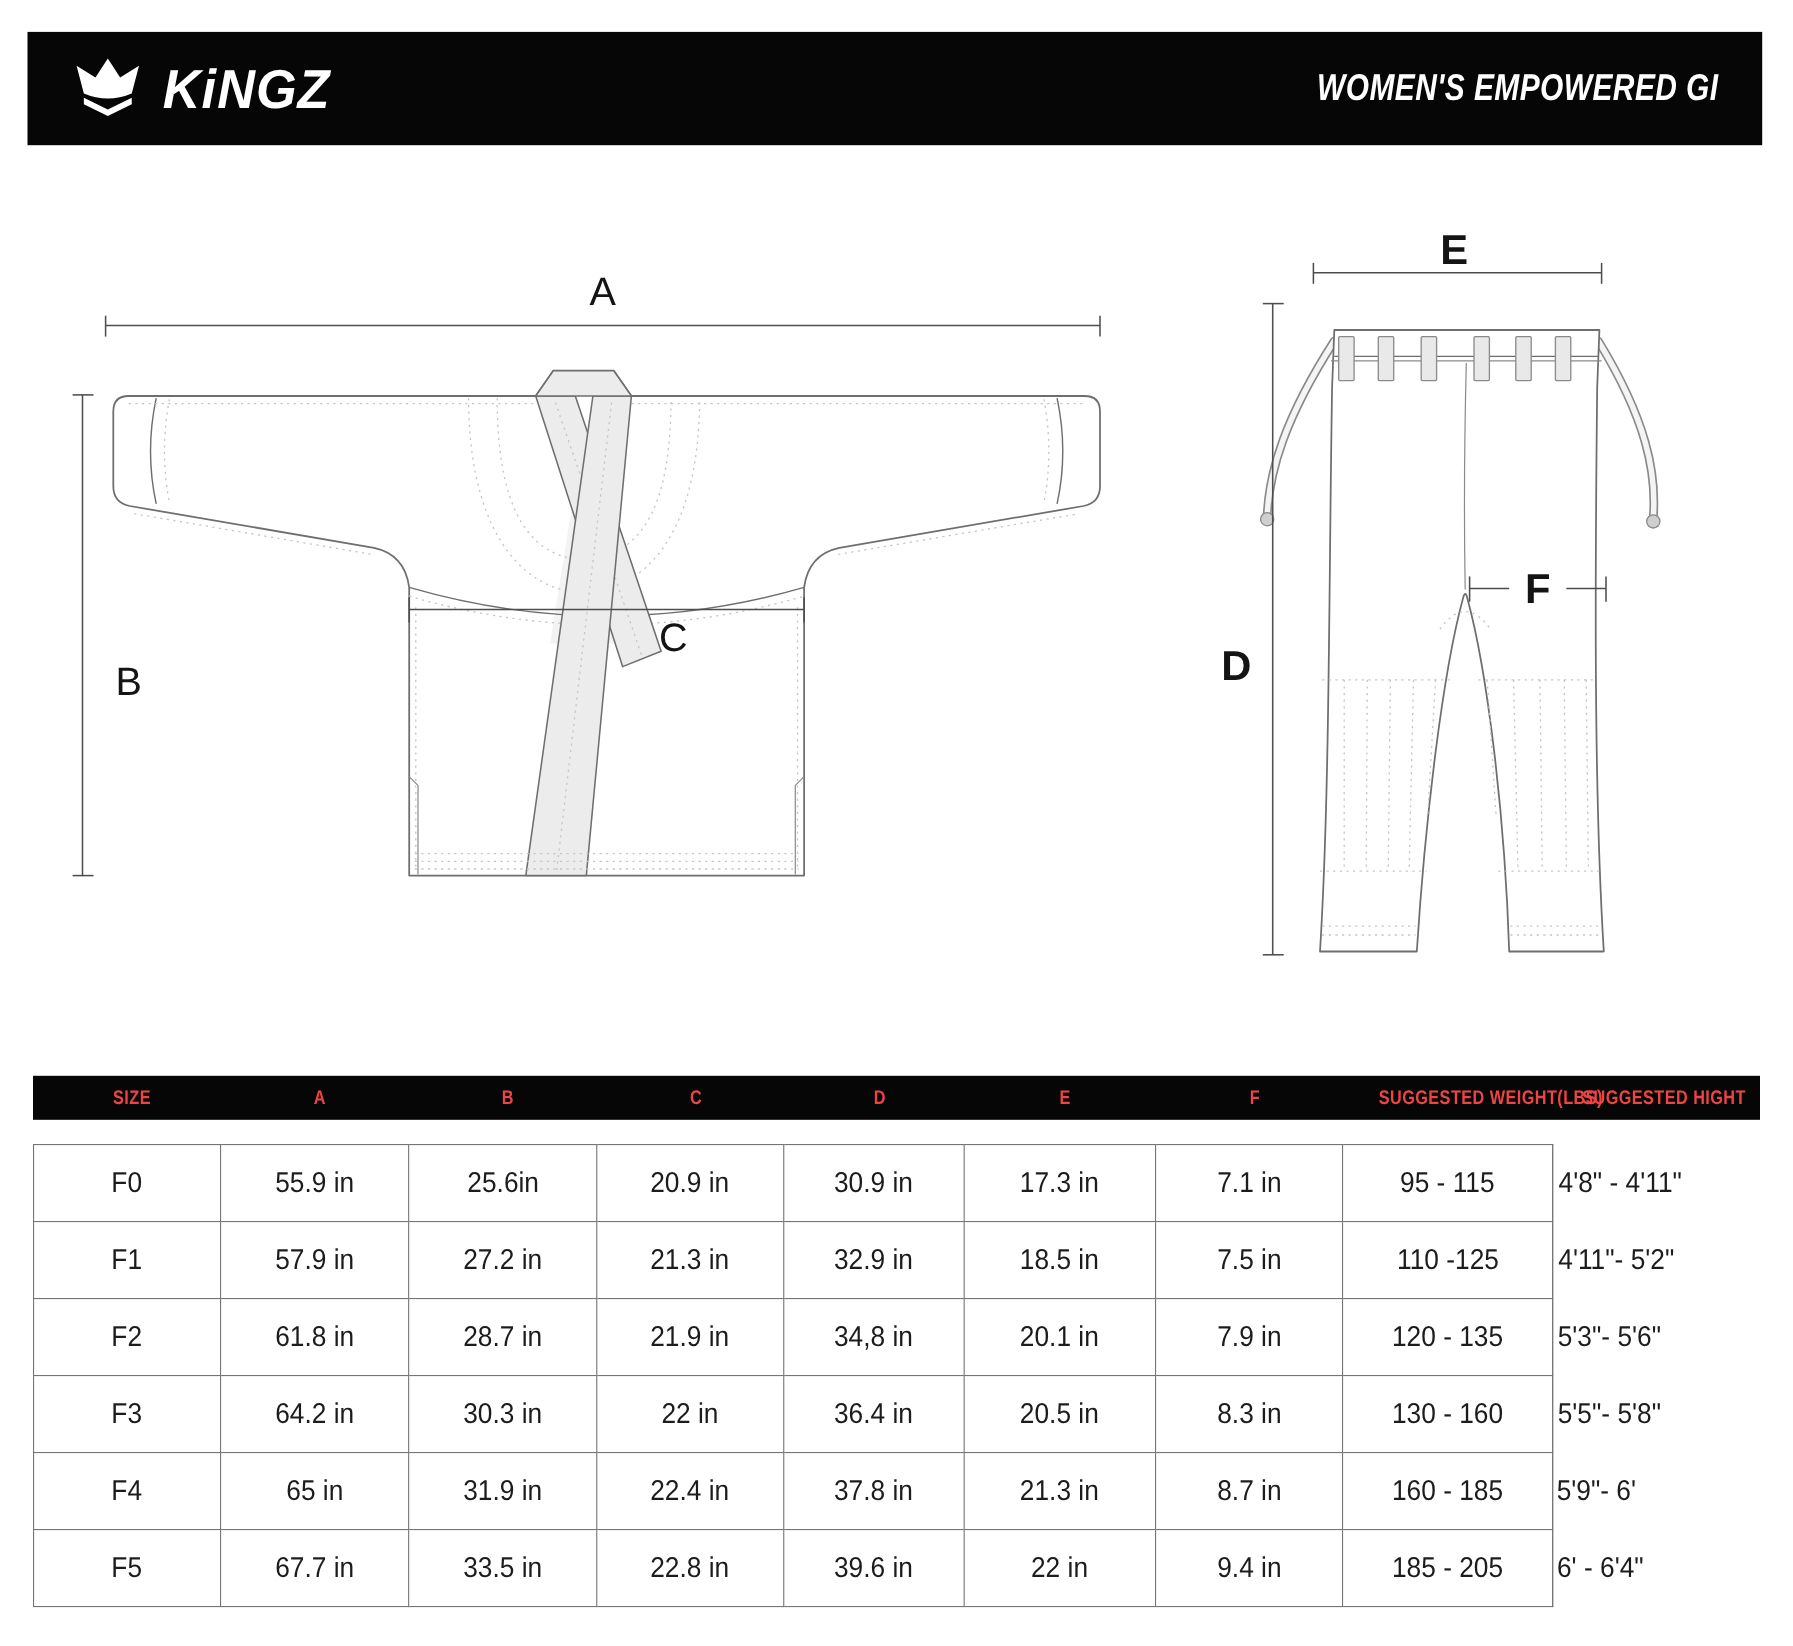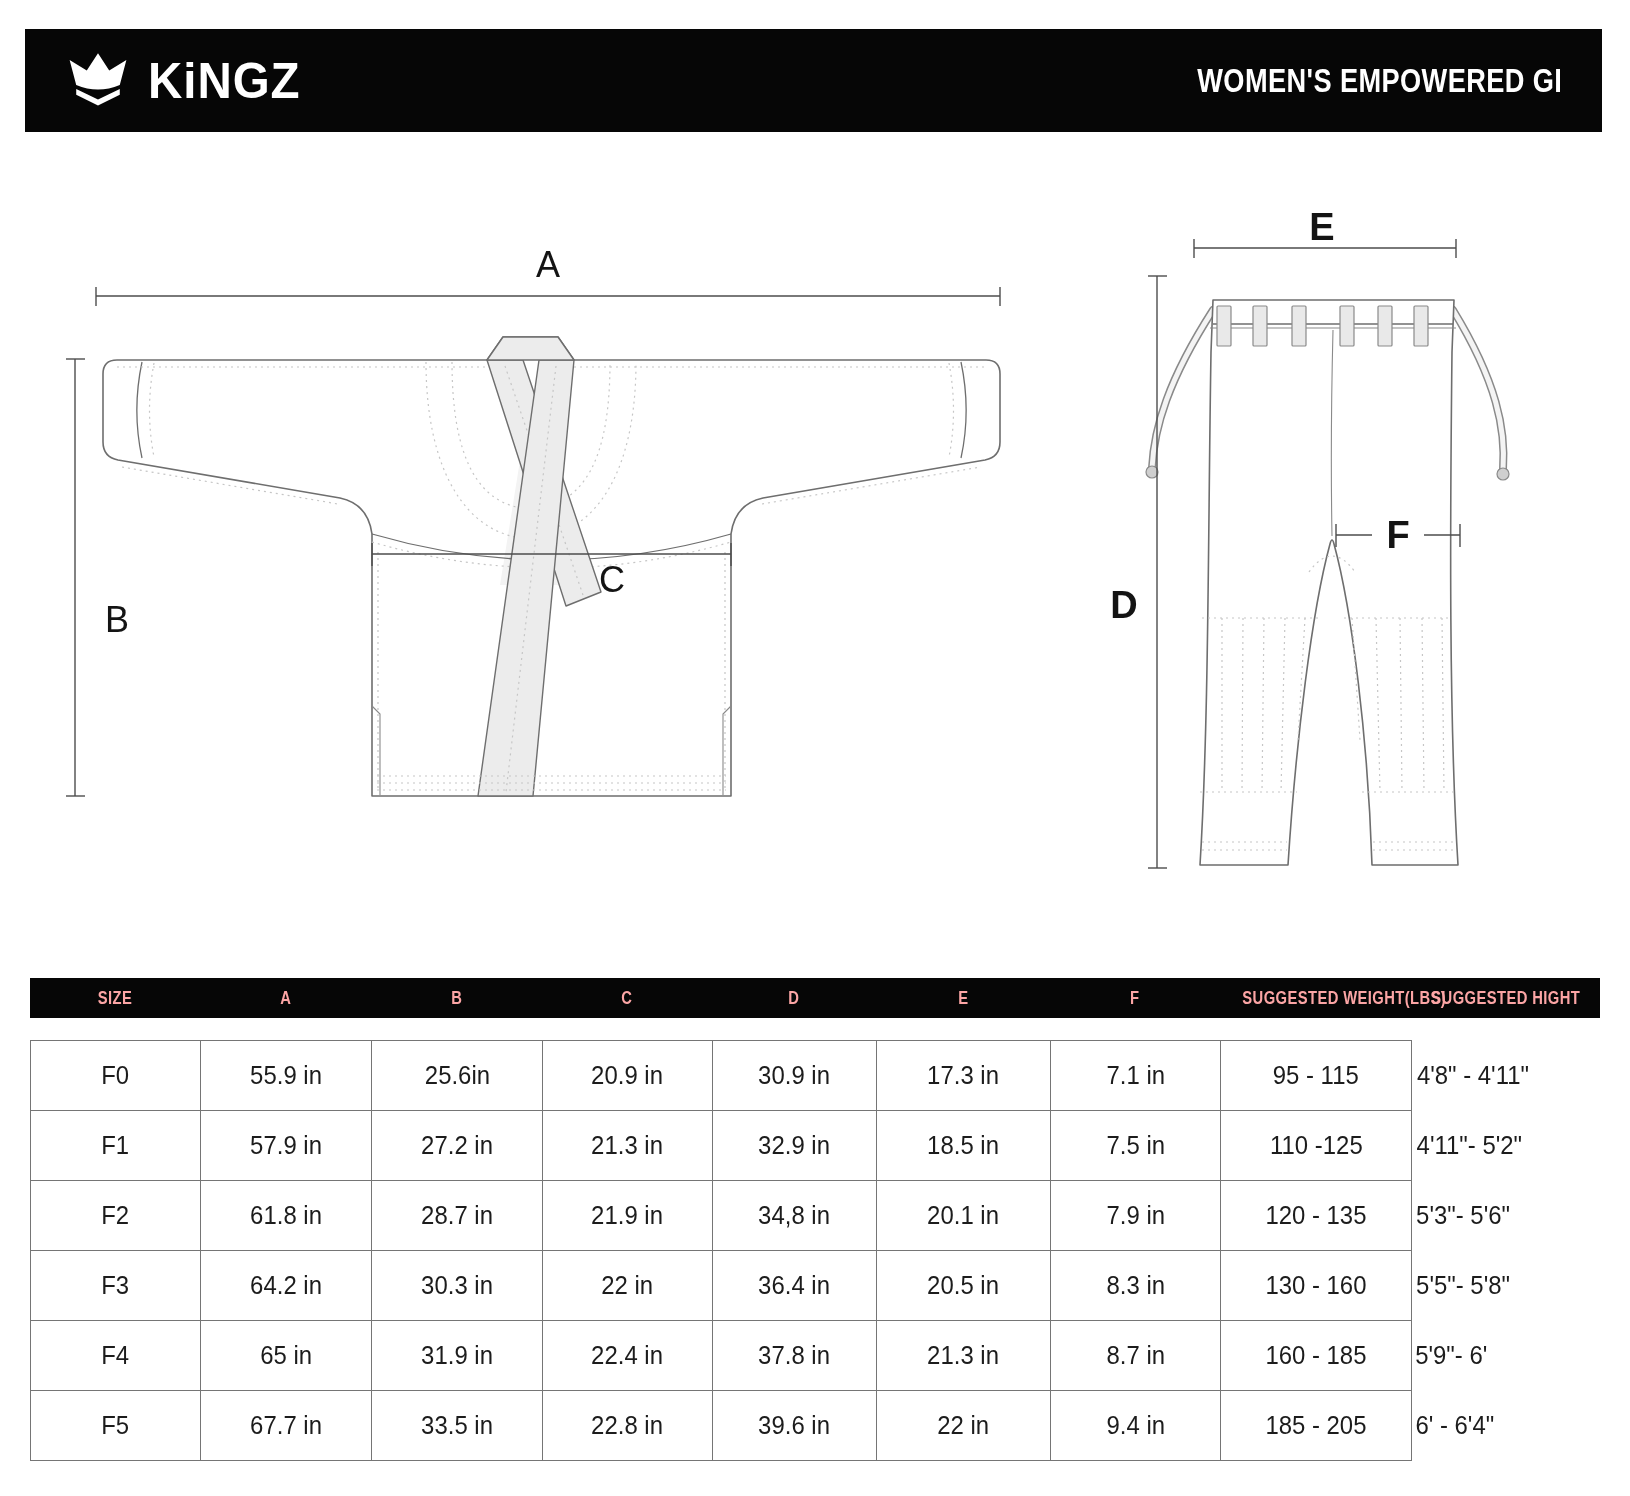--- a/index.html
+++ b/index.html
@@ -2,21 +2,21 @@
 <html><head>
 <meta charset="utf-8">
 <style>
   html,body{margin:0;padding:0;}
   body{width:1630px;height:1496px;background:#ffffff;position:relative;
        font-family:"Liberation Sans",sans-serif;overflow:hidden;}
 
   
   .topbar{position:absolute;left:25px;top:29px;width:1577px;height:103px;background:#060606;
           display:flex;align-items:center;justify-content:space-between;
-          padding:0 40px;box-sizing:border-box;}
+          padding:0 40px;box-sizing:border-box;font-style:italic;}
   .brand{display:flex;align-items:center;gap:13px;}
   .crown{width:66px;height:62px;display:block;}
   .brand-text{color:#fff;font-size:50px;font-weight:bold;letter-spacing:1px;
               display:inline-block;transform:scaleX(.95);}
   .title{color:#fff;font-size:34px;font-weight:bold;letter-spacing:.5px;display:inline-block;
          transform:scaleX(.8);transform-origin:100% 50%;white-space:nowrap;}
 
   
   .diagram{position:absolute;left:0;top:140px;width:1630px;height:800px;}
   .outline{fill:#ffffff;stroke:#6e6e6e;stroke-width:1.6;stroke-linejoin:round;}
@@ -26,21 +26,21 @@
   .band{fill:#ececec;stroke:#6e6e6e;stroke-width:1.4;stroke-linejoin:round;}
   .chest{fill:#f3f3f3;stroke:none;}
   .dim{stroke:#4d4d4d;stroke-width:1.4;}
   .dlab{font-size:36px;fill:#141414;font-family:"Liberation Sans",sans-serif;}
   .dlab2{font-weight:600;font-size:38px;}
 
   
   .thead-bar{position:absolute;left:30px;top:978px;width:1570px;height:40px;background:#060606;
              display:grid;grid-template-columns:170px 171px 171px 170px 164px 174px 170px 191px 1fr;
              align-items:center;}
-  .hcell{text-align:center;color:#fca5a5;}
+  .hcell{text-align:center;color:#ef4444;margin-left:11px;}
   .hv{display:inline-block;font-size:18px;font-weight:bold;letter-spacing:.5px;
       transform:scaleX(.82);white-space:nowrap;}
 
   
   .size-table{position:absolute;left:30px;top:1040px;width:1248px;
               border-collapse:collapse;table-layout:fixed;}
   .size-table td{border:1px solid #757575;height:69px;text-align:center;
                  vertical-align:middle;padding:0;background:#fff;}
   .cv{display:inline-block;font-size:26px;color:#1c1c1c;transform:scaleX(.92);white-space:nowrap;}
 </style>

